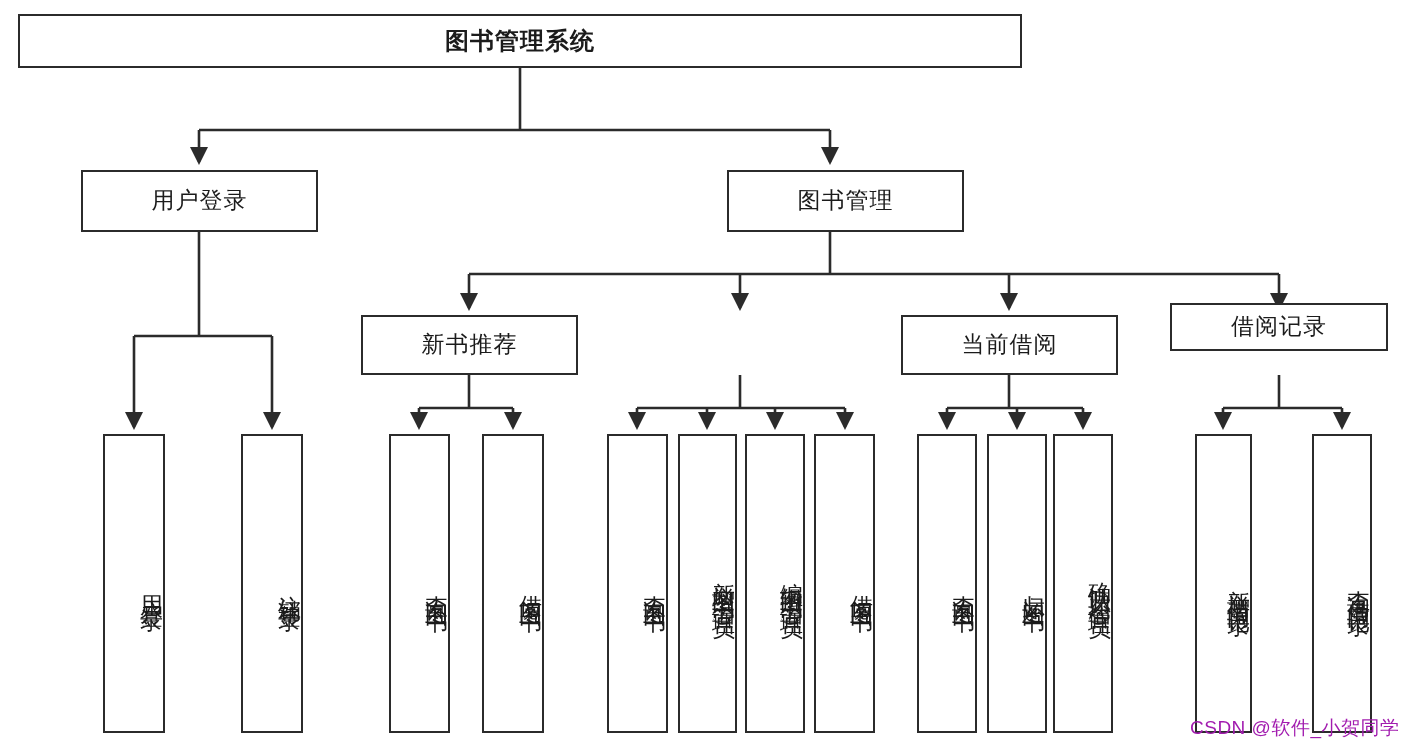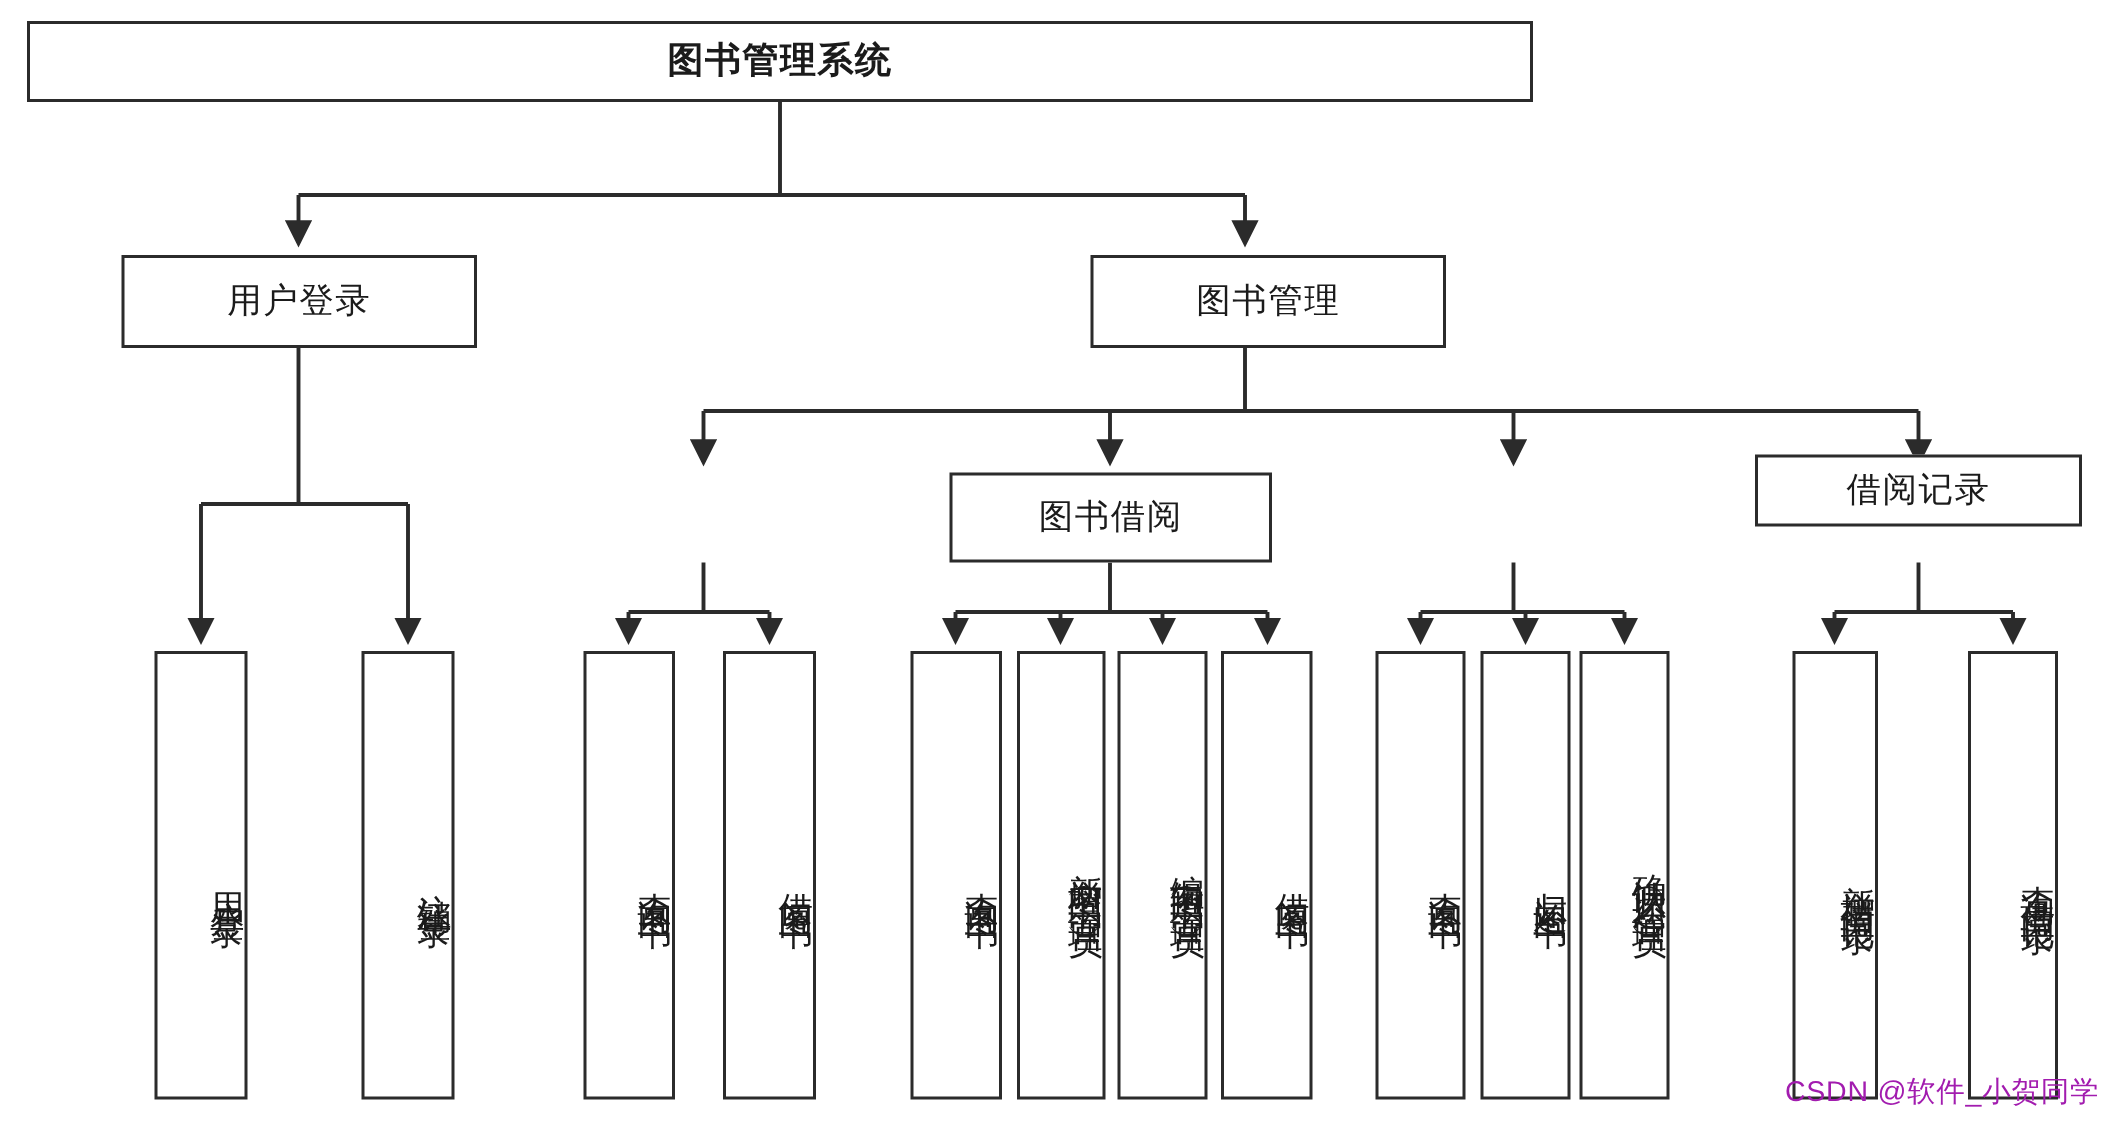--- a/index.html
+++ b/index.html
@@ -118,21 +118,22 @@
       <path d="M 1223 408 L 1223 427" marker-end="url(#arrow)"></path>
       <path d="M 1342 408 L 1342 427" marker-end="url(#arrow)"></path>
     </g>
   </svg>
 
   <div class="node horiz root" style="left:18px; top:14px; width:1004px; height:54px;font-weight:bold;">图书管理系统</div>
 
   <div class="node horiz" style="left:81px; top:170px; width:237px; height:62px;">用户登录</div>
   <div class="node horiz" style="left:711px; top:170px; width:237px; height:62px;margin-left:16px;">图书管理</div>
 
-  <div class="node horiz" style="left:633px; top:315px; width:215px; height:60px;">图书借阅</div>
+  <div class="node horiz" style="left:361px; top:315px; width:217px; height:60px;">新书推荐</div>
+  <div class="node horiz" style="left:901px; top:315px; width:217px; height:60px;">当前借阅</div>
   <div class="node horiz" style="left:1170px; top:303px; width:218px; height:48px;">借阅记录</div>
 
   <div class="node vert" style="left:103px; top:434px; width:62px; height:299px;">用户登录</div>
   <div class="node vert" style="left:241px; top:434px; width:62px; height:299px;">注销登录</div>
 
   <div class="node vert" style="left:389px; top:434px; width:61px; height:299px;">查询图书</div>
   <div class="node vert" style="left:482px; top:434px; width:62px; height:299px;">借阅图书</div>
 
   <div class="node vert" style="left:607px; top:434px; width:61px; height:299px;">查询图书</div>
   <div class="node vert" style="left:678px; top:434px; width:59px; height:299px;">新增图书（管理员）</div>

